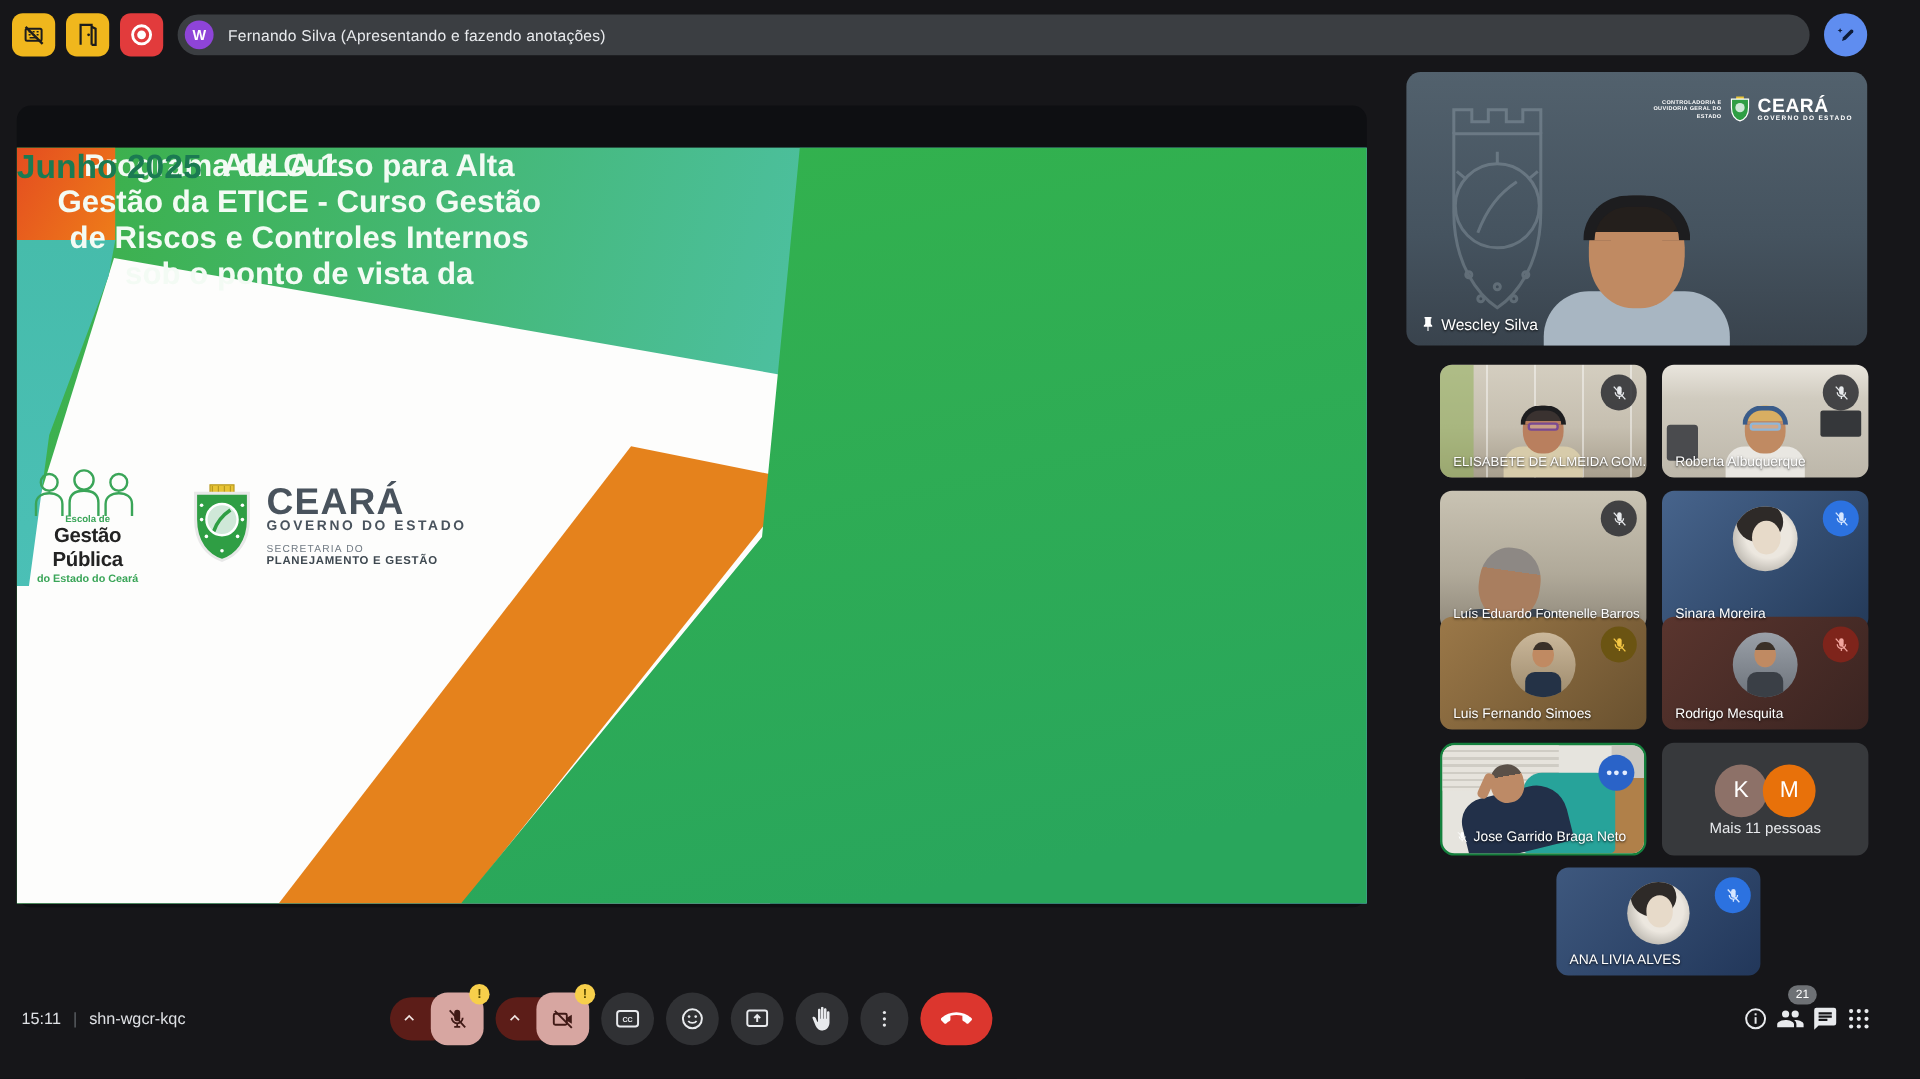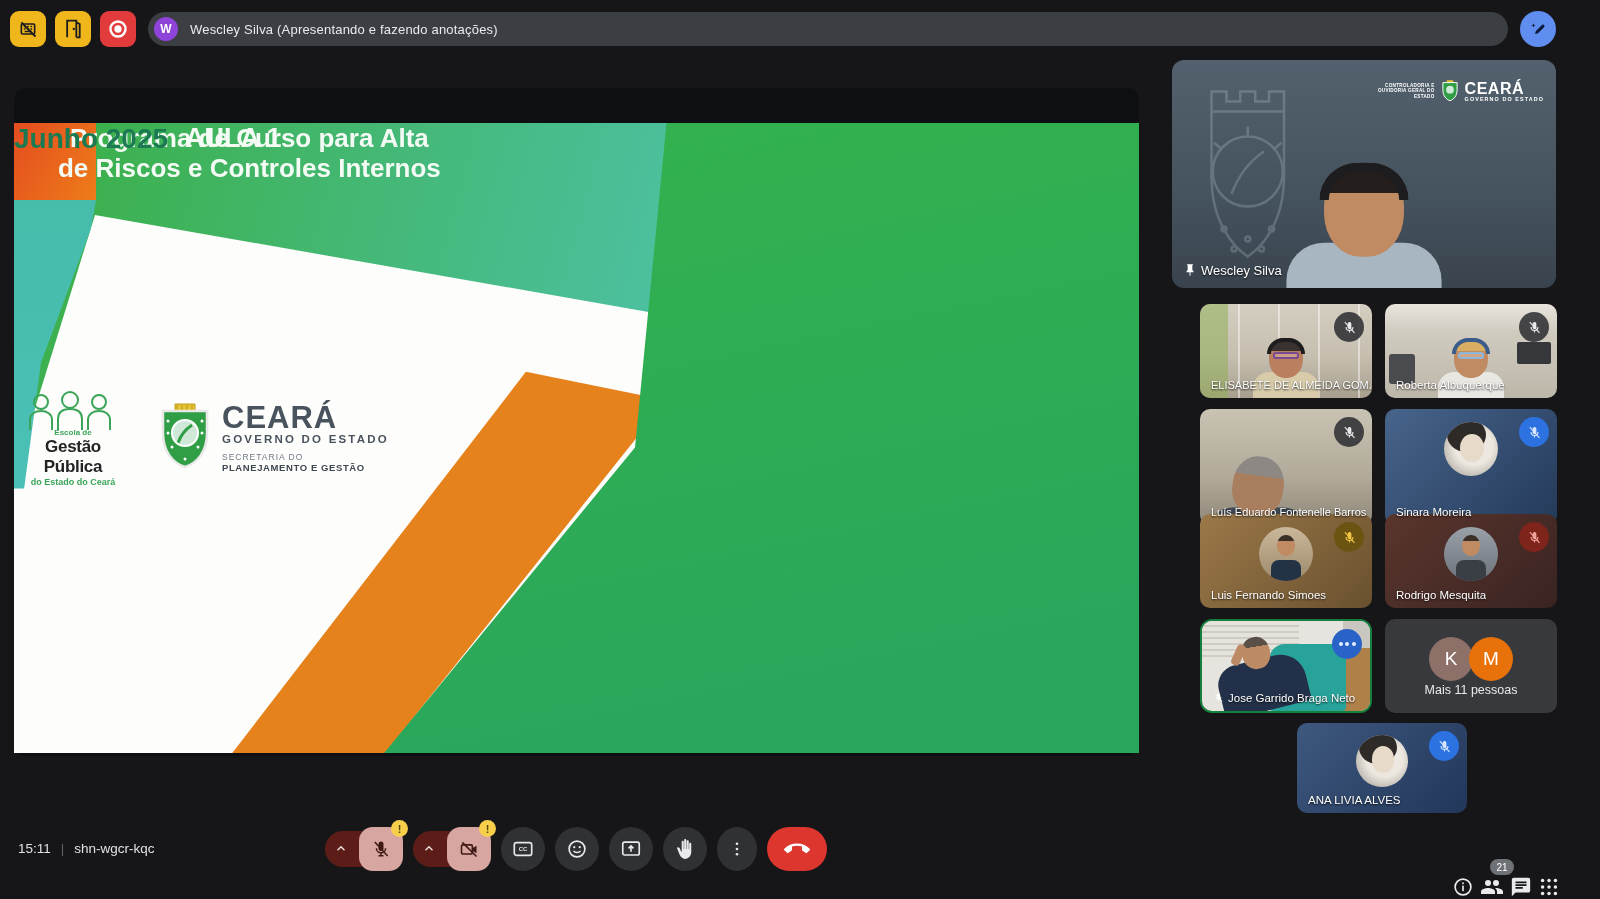--- a/index.html
+++ b/index.html
@@ -129,21 +129,21 @@
   .seg-btn { position:absolute; right:0; top:0; width:44px; height:44px; background:#d7a6a1;
               border-radius:14px; display:flex; align-items:center; justify-content:center; color:#401a16; cursor:pointer; }
   .warn { position:absolute; right:-5px; top:-7px; width:17px; height:17px; border-radius:50%;
           background:#f7cf4b; color:#594a00; font-size:11px; font-weight:bold;
           display:flex; align-items:center; justify-content:center; z-index:3; }
   .ctl-circle { width:44px; height:44px; border-radius:50%; background:#303134; color:#e8eaed;
           display:flex; align-items:center; justify-content:center; cursor:pointer; }
   .ctl-more { width:40px; }
   .ctl-end { width:60px; height:44px; border-radius:22px; background:#dc362e; color:#fff;
           display:flex; align-items:center; justify-content:center; cursor:pointer; }
-  .bb-right { position:absolute; right:40px; top:875px; display:flex; align-items:center; gap:6px; color:#e8eaed; }
+  .bb-right { position:absolute; right:40px; top:837px; display:flex; align-items:center; gap:6px; color:#e8eaed; }
   .bb-right > div { cursor:pointer; position:relative; }
   .count-badge { position:absolute; top:-16px; left:10px; min-width:24px; height:16px; border-radius:9px;
           background:#6e7175; color:#fff; font-size:10px; display:flex; align-items:center; justify-content:center; }
 
   .wm-shield { position:absolute; left:12px; top:14px; opacity:.22; }
   svg { display:block; }
 </style>
 </head>
 <body>
 
@@ -163,21 +163,21 @@
 </div>
 <div class="app-ico app-red" style="left:100px;">
   <svg width="22" height="22" viewBox="0 0 24 24">
     <circle cx="12" cy="12" r="8.2" fill="none" stroke="#fff" stroke-width="2.6"></circle>
     <circle cx="12" cy="12" r="4" fill="#fff"></circle>
   </svg>
 </div>
 
 <div class="presenter-pill">
   <div class="pp-avatar">W</div>
-  <div class="pp-label">Wescley Silva (Apresentando e fazendo anotações)</div>
+  <div class="pp-label">Fernando Silva (Apresentando e fazendo anotações)</div>
 </div>
 
 <div class="annot-btn">
   <svg width="20" height="20" viewBox="0 0 24 24">
     <path d="M9.5 14.5L17 7a1.8 1.8 0 0 1 2.5 2.5L12 17l-3.6 1.1z" fill="#0d1b38"></path>
     <path d="M6.5 5.2l.7 1.8 1.8.7-1.8.7-.7 1.8-.7-1.8-1.8-.7 1.8-.7z" fill="#0d1b38"></path>
   </svg>
 </div>
 
 <div class="stage"></div>
@@ -224,21 +224,23 @@
         <div class="gv-name">CEARÁ</div>
         <div class="gv-sub">GOVERNO DO ESTADO</div>
         <div class="gv-d1">SECRETARIA DO</div>
         <div class="gv-d2">PLANEJAMENTO E GESTÃO</div>
       </div>
     </div>
   </div>
 
   <div class="slide-title">
     <div>Programa de Curso para Alta</div>
+    <div>Gestão da ETICE - Curso Gestão</div>
     <div>de Riscos e Controles Internos</div>
+    <div>sob o ponto de vista da</div>
   </div>
   <div class="slide-session">AULA 1</div>
   <div class="slide-date">Junho 2025</div>
 </div>
 
 <div class="tile pinned">
   <svg class="wm-shield" width="150" height="200" viewBox="0 0 120 160">
     <g fill="none" stroke="#d6e4ea" stroke-width="2">
       <path d="M22 30V14h12v8h11v-8h12v8h11v-8h12v16"></path>
       <path d="M22 30h58v52c0 36-17 56-29 64-12-8-29-28-29-64z"></path>

